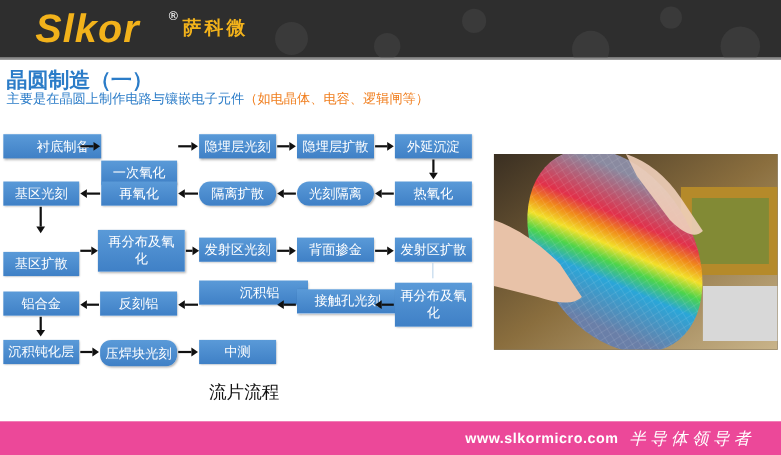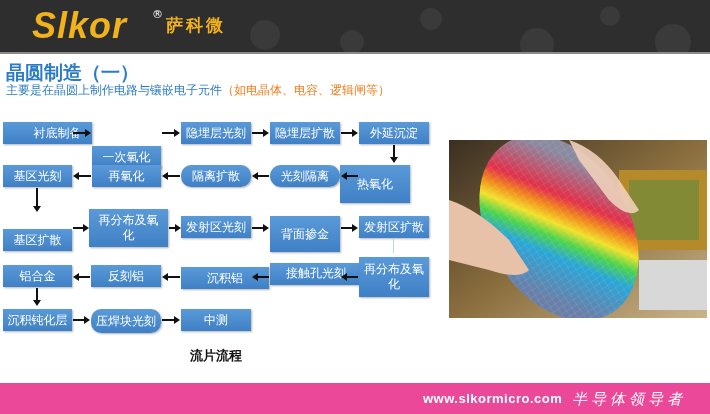--- a/index.html
+++ b/index.html
@@ -10,21 +10,21 @@
   .reg { position:absolute; left:152px; top:8px; color:#fff; font-size:11px; }
   .logo-cn { position:absolute; left:166px; top:14px; color:#f2b21b; font-size:17px; font-weight:bold; letter-spacing:3px; }
   .title { position:absolute; left:6px; top:60px; font-size:19px; color:#2b7cc8; font-weight:bold; }
   .subtitle { position:absolute; left:6px; top:82px; font-size:12px; color:#2b7cc8; }
   .subtitle .hl { color:#f07d1c; }
   .box { position:absolute; background:#4f8fd1; background:linear-gradient(#5a9ad8,#3f80c6); color:#fff; font-size:12px; display:flex; align-items:center; justify-content:center; text-align:center; line-height:15px; box-shadow:1px 1px 2px rgba(0,0,0,0.3); }
   .arrow { position:absolute; background:#111; }
   .ah-r { position:absolute; width:0; height:0; border-top:4px solid transparent; border-bottom:4px solid transparent; border-left:6px solid #111; }
   .ah-l { position:absolute; width:0; height:0; border-top:4px solid transparent; border-bottom:4px solid transparent; border-right:6px solid #111; }
   .ah-d { position:absolute; width:0; height:0; border-left:4px solid transparent; border-right:4px solid transparent; border-top:6px solid #111; }
-  .caption { position:absolute; left:190px; top:347px; font-size:13px; font-weight:bold; color:#111; }
+  .caption { position:absolute; left:190px; top:347px; font-size:16px; font-weight:normal; color:#111; }
   .photo { position:absolute; left:449px; top:140px; width:258px; height:178px; overflow:hidden; background:#6b5a3a; }
   .footer { position:absolute; left:0; top:383px; width:710px; height:31px; background:#ec4899; }
   .footer .url { position:absolute; left:423px; top:8px; color:#fff; font-family:"Liberation Sans", sans-serif; font-weight:bold; font-size:13px; letter-spacing:0.5px; }
   .footer .slogan { position:absolute; left:572px; top:7px; color:#fff; font-size:15px; letter-spacing:4px; font-style:italic; }
 </style>
 </head>
 <body>
 
 <div class="header">
   <div class="deco" style="left:250px;top:20px;width:30px;height:30px;"></div>
@@ -57,52 +57,52 @@
 <div class="ah-r" style="left:263px;top:129px;"></div>
 <div class="arrow" style="left:341px;top:132px;width:11px;height:2px;"></div>
 <div class="ah-r" style="left:352px;top:129px;"></div>
 <div class="arrow" style="left:393px;top:145px;width:2px;height:12px;"></div>
 <div class="ah-d" style="left:390px;top:157px;"></div>
 
 <div class="box" style="left:3px;top:165px;width:69px;height:22px;">基区光刻</div>
 <div class="box" style="left:92px;top:165px;width:69px;height:22px;">再氧化</div>
 <div class="box" style="left:181px;top:165px;width:70px;height:22px;border-radius:10px;">隔离扩散</div>
 <div class="box" style="left:270px;top:165px;width:70px;height:22px;border-radius:11px;">光刻隔离</div>
-<div class="box" style="left:340px;top:165px;width:70px;height:38px;">热氧化</div>
+<div class="box" style="left:359px;top:165px;width:70px;height:22px;">热氧化</div>
 
 <div class="ah-l" style="left:73px;top:172px;"></div>
 <div class="arrow" style="left:79px;top:175px;width:12px;height:2px;"></div>
 <div class="ah-l" style="left:162px;top:172px;"></div>
 <div class="arrow" style="left:168px;top:175px;width:12px;height:2px;"></div>
 <div class="ah-l" style="left:252px;top:172px;"></div>
 <div class="arrow" style="left:258px;top:175px;width:11px;height:2px;"></div>
 <div class="ah-l" style="left:341px;top:172px;"></div>
 <div class="arrow" style="left:347px;top:175px;width:11px;height:2px;"></div>
 <div class="arrow" style="left:36px;top:188px;width:2px;height:18px;"></div>
 <div class="ah-d" style="left:33px;top:206px;"></div>
 
 <div class="box" style="left:3px;top:216px;width:69px;height:22px;margin-top:13px;">基区扩散</div>
 <div class="box" style="left:89px;top:209px;width:79px;height:38px;padding:0 4px;box-sizing:border-box;">再分布及氧化</div>
 <div class="box" style="left:181px;top:216px;width:70px;height:22px;">发射区光刻</div>
-<div class="box" style="left:270px;top:216px;width:70px;height:36px;">背面掺金</div>
+<div class="box" style="left:270px;top:216px;width:70px;height:22px;">背面掺金</div>
 <div class="box" style="left:359px;top:216px;width:70px;height:22px;">发射区扩散</div>
 
 <div class="arrow" style="left:73px;top:227px;width:10px;height:2px;"></div>
 <div class="ah-r" style="left:83px;top:224px;"></div>
 <div class="arrow" style="left:169px;top:227px;width:6px;height:2px;"></div>
 <div class="ah-r" style="left:175px;top:224px;"></div>
 <div class="arrow" style="left:252px;top:227px;width:11px;height:2px;"></div>
 <div class="ah-r" style="left:263px;top:224px;"></div>
 <div class="arrow" style="left:341px;top:227px;width:11px;height:2px;"></div>
 <div class="ah-r" style="left:352px;top:224px;"></div>
 <div class="arrow" style="left:393px;top:239px;width:1px;height:14px;background:#bcd5ea;"></div>
 
 <div class="box" style="left:3px;top:265px;width:69px;height:22px;">铝合金</div>
 <div class="box" style="left:91px;top:265px;width:70px;height:22px;">反刻铝</div>
-<div class="box" style="left:181px;top:267px;width:88px;height:22px;">沉积铝</div>
+<div class="box" style="left:181px;top:255px;width:88px;height:22px;padding-left:11px;">沉积铝</div>
 <div class="box" style="left:270px;top:263px;width:92px;height:22px;font-family:Liberation Mono, monospace;">接触孔光刻</div>
 <div class="box" style="left:359px;top:257px;width:70px;height:40px;padding:0 4px;box-sizing:border-box;">再分布及氧化</div>
 
 <div class="ah-l" style="left:73px;top:273px;"></div>
 <div class="arrow" style="left:79px;top:276px;width:11px;height:2px;"></div>
 <div class="ah-l" style="left:162px;top:273px;"></div>
 <div class="arrow" style="left:168px;top:276px;width:12px;height:2px;"></div>
 <div class="ah-l" style="left:252px;top:273px;"></div>
 <div class="arrow" style="left:258px;top:276px;width:11px;height:2px;"></div>
 <div class="ah-l" style="left:341px;top:273px;"></div>

